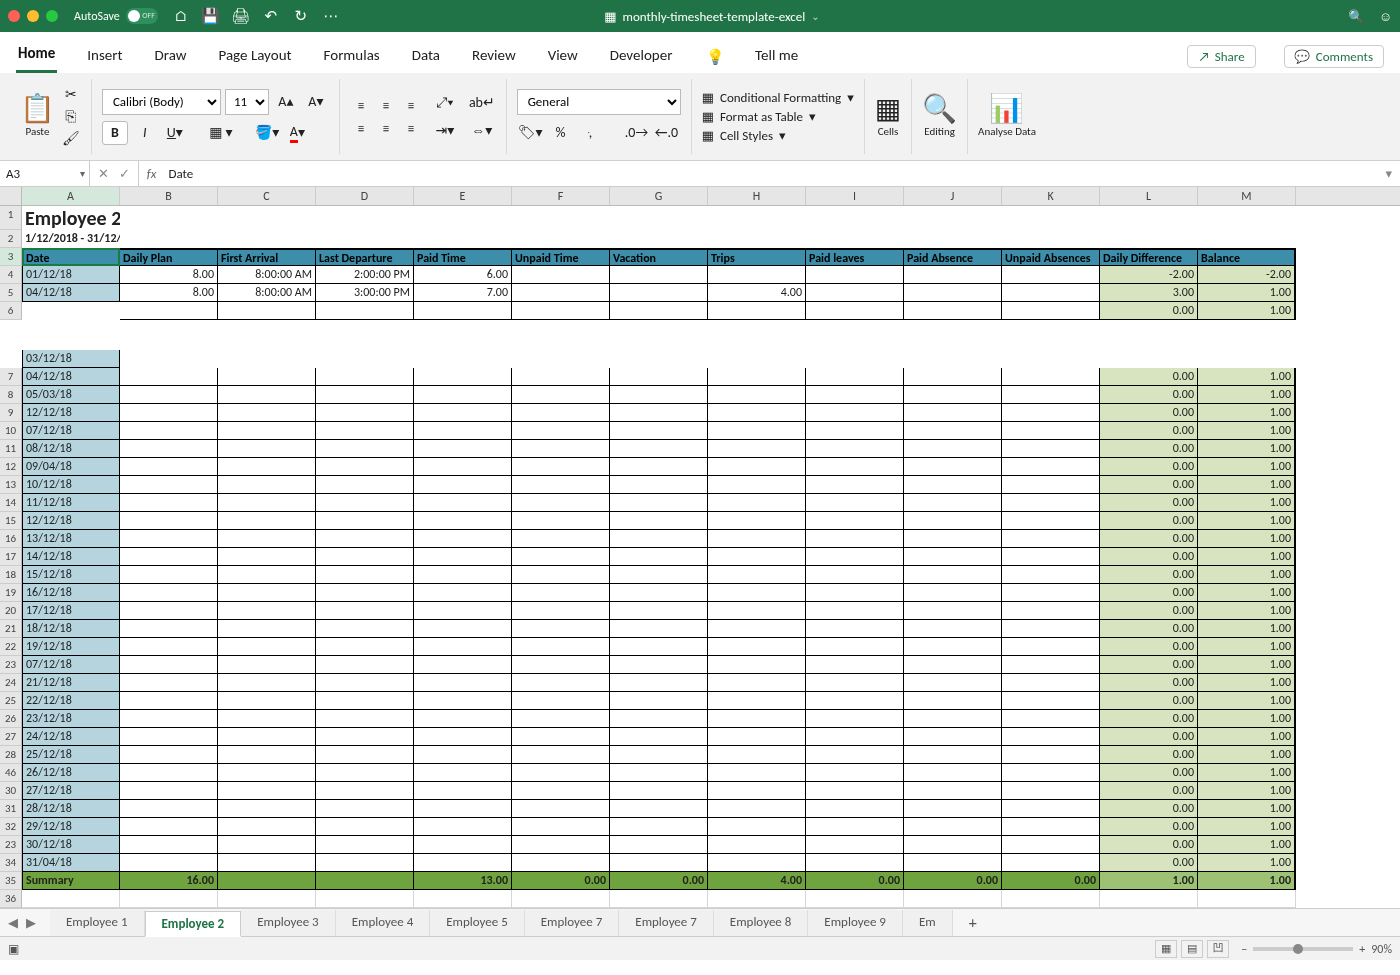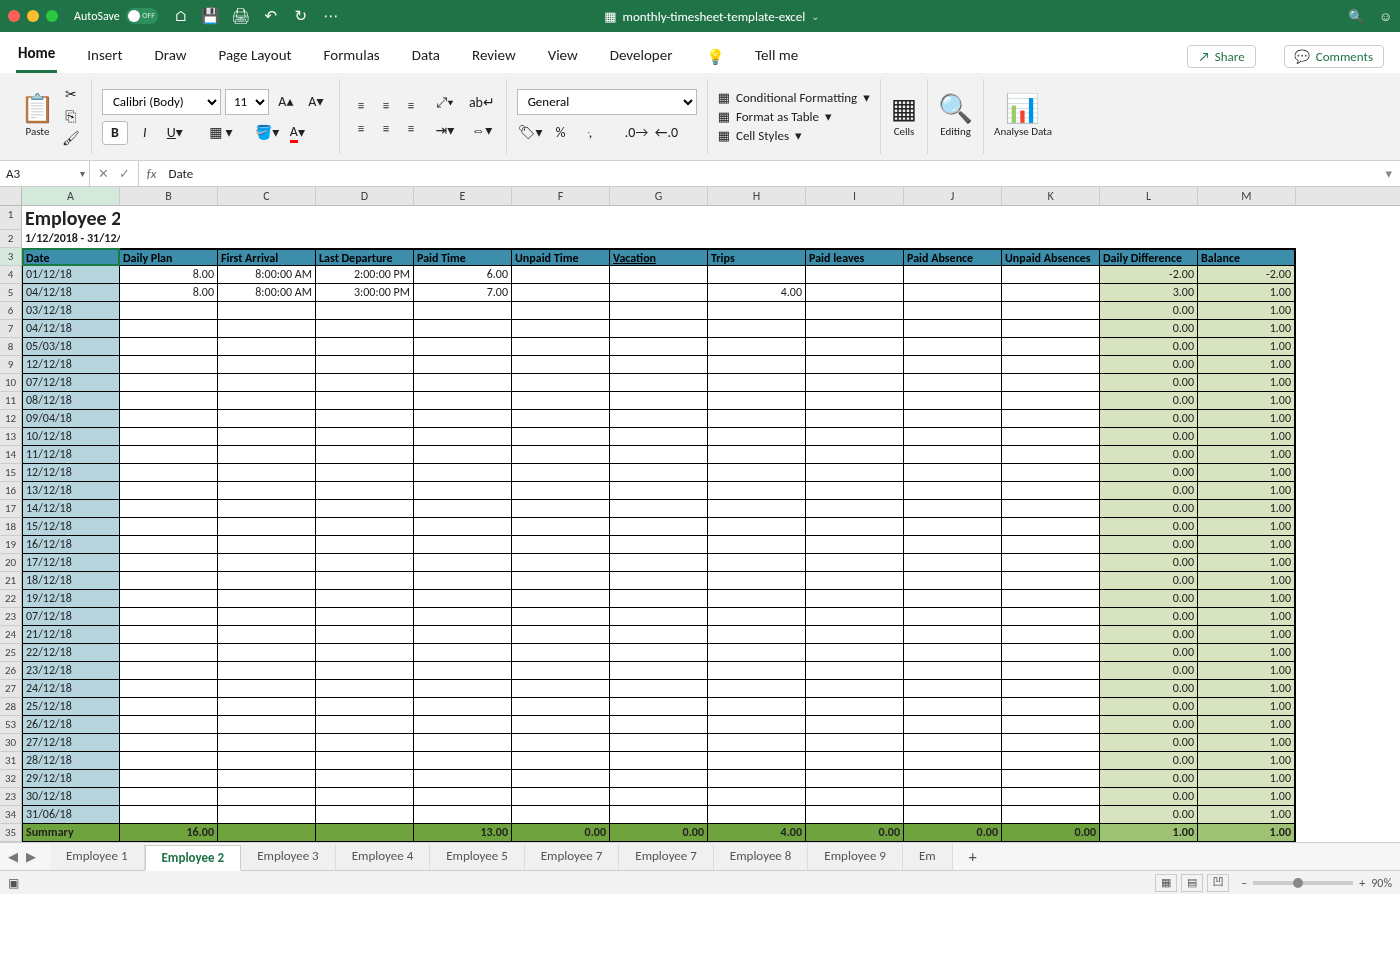--- a/index.html
+++ b/index.html
@@ -206,21 +206,21 @@
         </div>
         <div style="display:flex;flex-direction:column;gap:4px;margin-left:6px">
           <span class="tb-btn">ab↵</span>
           <span class="tb-btn">⇔▾</span>
         </div>
       </div>
     </div>
   </div>
   <div class="group">
     <div style="display:flex;flex-direction:column;gap:6px">
-      <select class="font-select" style="width:180px"><option>General</option></select>
+      <select class="font-select" style="width:164px"><option>General</option></select>
       <div class="row-btns">
         <span class="tb-btn">🏷▾</span>
         <span class="tb-btn">%</span>
         <span class="tb-btn">ּ,</span>
         <span style="width:12px"></span>
         <span class="tb-btn">.0→</span>
         <span class="tb-btn">←.0</span>
       </div>
     </div>
   </div>
@@ -316,21 +316,21 @@
         <div class="cell daterange" style="width: 98px; border-right: none; border-bottom: none;"></div>
       </div>
       <div class="row ">
         <div class="rowhdr active">3</div>
         <div class="cell hdr-cell first-col sel-cell" style="width: 98px;">Date</div>
         <div class="cell hdr-cell" style="width: 98px;">Daily Plan</div>
         <div class="cell hdr-cell" style="width: 98px;">First Arrival</div>
         <div class="cell hdr-cell" style="width: 98px;">Last Departure</div>
         <div class="cell hdr-cell" style="width: 98px;">Paid Time</div>
         <div class="cell hdr-cell" style="width: 98px;">Unpaid Time</div>
-        <div class="cell hdr-cell" style="width: 98px; text-decoration: underline;">Vacation</div>
+        <div class="cell hdr-cell" style="width: 98px;">Vacation</div>
         <div class="cell hdr-cell" style="width: 98px;">Trips</div>
         <div class="cell hdr-cell" style="width: 98px;">Paid leaves</div>
         <div class="cell hdr-cell" style="width: 98px;">Paid Absence</div>
         <div class="cell hdr-cell" style="width: 98px;">Unpaid Absences</div>
         <div class="cell hdr-cell" style="width: 98px;">Daily Difference</div>
         <div class="cell hdr-cell last-col" style="width: 98px;">Balance</div>
       </div>
       <div class="row ">
         <div class="rowhdr">4</div>
         <div class="cell date-col first-col" style="width: 98px;">01/12/18</div>
@@ -358,21 +358,21 @@
         <div class="cell num" style="width: 98px;"></div>
         <div class="cell num" style="width: 98px;">4.00</div>
         <div class="cell num" style="width: 98px;"></div>
         <div class="cell num" style="width: 98px;"></div>
         <div class="cell num" style="width: 98px;"></div>
         <div class="cell diff-col" style="width: 98px;">3.00</div>
         <div class="cell bal-col last-col" style="width: 98px;">1.00</div>
       </div>
       <div class="row ">
         <div class="rowhdr">6</div>
-        <div class="cell date-col first-col" style="width: 98px;">03/12/18</div>
+        <div class="cell date-col first-col" style="width: 98px; margin-top: 48px;">03/12/18</div>
         <div class="cell num" style="width: 98px;"></div>
         <div class="cell num" style="width: 98px;"></div>
         <div class="cell num" style="width: 98px;"></div>
         <div class="cell num" style="width: 98px;"></div>
         <div class="cell num" style="width: 98px;"></div>
         <div class="cell num" style="width: 98px;"></div>
         <div class="cell num" style="width: 98px;"></div>
         <div class="cell num" style="width: 98px;"></div>
         <div class="cell num" style="width: 98px;"></div>
         <div class="cell num" style="width: 98px;"></div>
@@ -725,21 +725,21 @@
         <div class="cell num" style="width: 98px;"></div>
         <div class="cell num" style="width: 98px;"></div>
         <div class="cell num" style="width: 98px;"></div>
         <div class="cell num" style="width: 98px;"></div>
         <div class="cell num" style="width: 98px;"></div>
         <div class="cell num" style="width: 98px;"></div>
         <div class="cell diff-col" style="width: 98px;">0.00</div>
         <div class="cell bal-col last-col" style="width: 98px;">1.00</div>
       </div>
       <div class="row ">
-        <div class="rowhdr">53</div>
+        <div class="rowhdr">46</div>
         <div class="cell date-col first-col" style="width: 98px;">26/12/18</div>
         <div class="cell num" style="width: 98px;"></div>
         <div class="cell num" style="width: 98px;"></div>
         <div class="cell num" style="width: 98px;"></div>
         <div class="cell num" style="width: 98px;"></div>
         <div class="cell num" style="width: 98px;"></div>
         <div class="cell num" style="width: 98px;"></div>
         <div class="cell num" style="width: 98px;"></div>
         <div class="cell num" style="width: 98px;"></div>
         <div class="cell num" style="width: 98px;"></div>
@@ -806,21 +806,21 @@
         <div class="cell num" style="width: 98px;"></div>
         <div class="cell num" style="width: 98px;"></div>
         <div class="cell num" style="width: 98px;"></div>
         <div class="cell num" style="width: 98px;"></div>
         <div class="cell num" style="width: 98px;"></div>
         <div class="cell diff-col" style="width: 98px;">0.00</div>
         <div class="cell bal-col last-col" style="width: 98px;">1.00</div>
       </div>
       <div class="row ">
         <div class="rowhdr">34</div>
-        <div class="cell date-col first-col" style="width: 98px;">31/06/18</div>
+        <div class="cell date-col first-col" style="width: 98px;">31/04/18</div>
         <div class="cell num" style="width: 98px;"></div>
         <div class="cell num" style="width: 98px;"></div>
         <div class="cell num" style="width: 98px;"></div>
         <div class="cell num" style="width: 98px;"></div>
         <div class="cell num" style="width: 98px;"></div>
         <div class="cell num" style="width: 98px;"></div>
         <div class="cell num" style="width: 98px;"></div>
         <div class="cell num" style="width: 98px;"></div>
         <div class="cell num" style="width: 98px;"></div>
         <div class="cell num" style="width: 98px;"></div>
@@ -835,20 +835,36 @@
         <div class="cell num" style="width: 98px;"></div>
         <div class="cell num" style="width: 98px;">13.00</div>
         <div class="cell num" style="width: 98px;">0.00</div>
         <div class="cell num" style="width: 98px;">0.00</div>
         <div class="cell num" style="width: 98px;">4.00</div>
         <div class="cell num" style="width: 98px;">0.00</div>
         <div class="cell num" style="width: 98px;">0.00</div>
         <div class="cell num" style="width: 98px;">0.00</div>
         <div class="cell diff-col" style="width: 98px;">1.00</div>
         <div class="cell bal-col last-col" style="width: 98px;">1.00</div>
+      </div>
+      <div class="row noborder">
+        <div class="rowhdr">36</div>
+        <div class="cell " style="width: 98px; border-right: 1px solid rgb(214, 214, 214); border-bottom: 1px solid rgb(214, 214, 214); background: rgb(255, 255, 255);"></div>
+        <div class="cell " style="width: 98px; border-right: 1px solid rgb(214, 214, 214); border-bottom: 1px solid rgb(214, 214, 214); background: rgb(255, 255, 255);"></div>
+        <div class="cell " style="width: 98px; border-right: 1px solid rgb(214, 214, 214); border-bottom: 1px solid rgb(214, 214, 214); background: rgb(255, 255, 255);"></div>
+        <div class="cell " style="width: 98px; border-right: 1px solid rgb(214, 214, 214); border-bottom: 1px solid rgb(214, 214, 214); background: rgb(255, 255, 255);"></div>
+        <div class="cell " style="width: 98px; border-right: 1px solid rgb(214, 214, 214); border-bottom: 1px solid rgb(214, 214, 214); background: rgb(255, 255, 255);"></div>
+        <div class="cell " style="width: 98px; border-right: 1px solid rgb(214, 214, 214); border-bottom: 1px solid rgb(214, 214, 214); background: rgb(255, 255, 255);"></div>
+        <div class="cell " style="width: 98px; border-right: 1px solid rgb(214, 214, 214); border-bottom: 1px solid rgb(214, 214, 214); background: rgb(255, 255, 255);"></div>
+        <div class="cell " style="width: 98px; border-right: 1px solid rgb(214, 214, 214); border-bottom: 1px solid rgb(214, 214, 214); background: rgb(255, 255, 255);"></div>
+        <div class="cell " style="width: 98px; border-right: 1px solid rgb(214, 214, 214); border-bottom: 1px solid rgb(214, 214, 214); background: rgb(255, 255, 255);"></div>
+        <div class="cell " style="width: 98px; border-right: 1px solid rgb(214, 214, 214); border-bottom: 1px solid rgb(214, 214, 214); background: rgb(255, 255, 255);"></div>
+        <div class="cell " style="width: 98px; border-right: 1px solid rgb(214, 214, 214); border-bottom: 1px solid rgb(214, 214, 214); background: rgb(255, 255, 255);"></div>
+        <div class="cell " style="width: 98px; border-right: 1px solid rgb(214, 214, 214); border-bottom: 1px solid rgb(214, 214, 214); background: rgb(255, 255, 255);"></div>
+        <div class="cell " style="width: 98px; border-right: 1px solid rgb(214, 214, 214); border-bottom: 1px solid rgb(214, 214, 214); background: rgb(255, 255, 255);"></div>
       </div>
     </div>
 </div>
 
 <div class="sheet-strip">
   <div class="nav-arrows">
     <span>◀</span>
     <span>▶</span>
   </div>
   <div id="sheet-tabs" style="display:flex">

